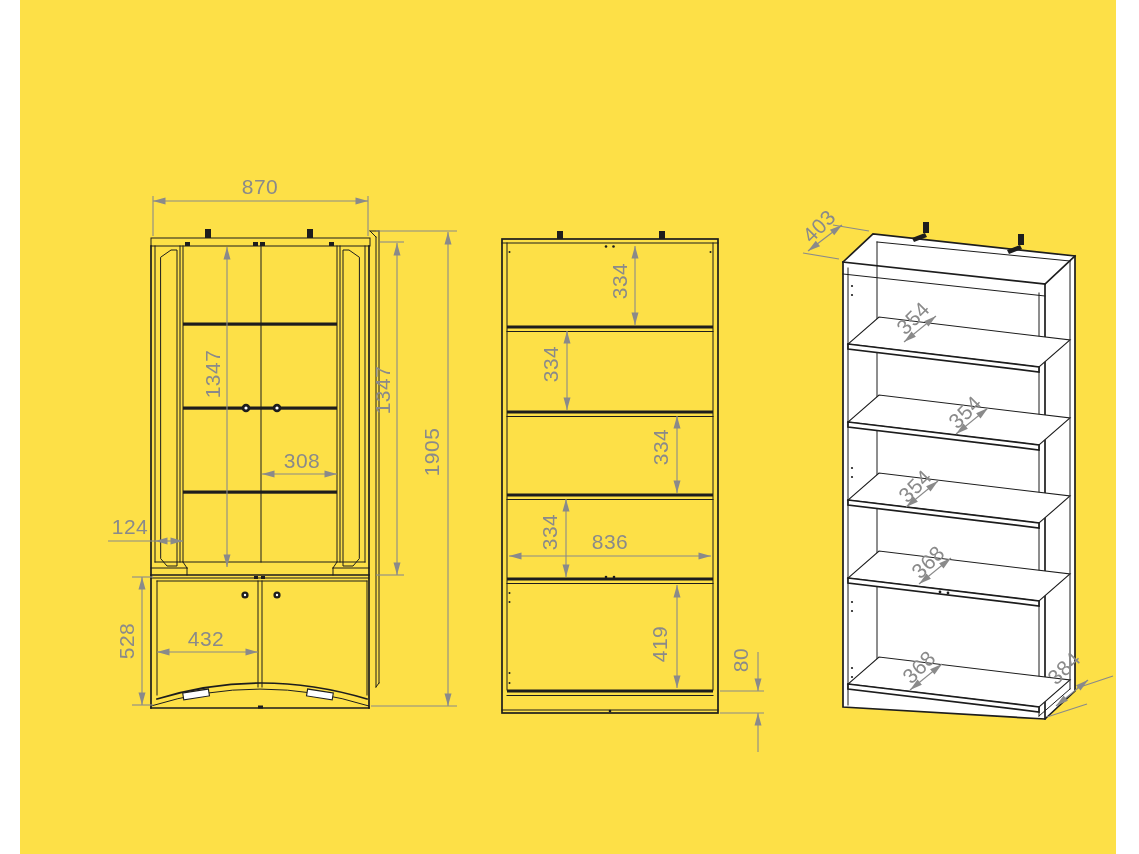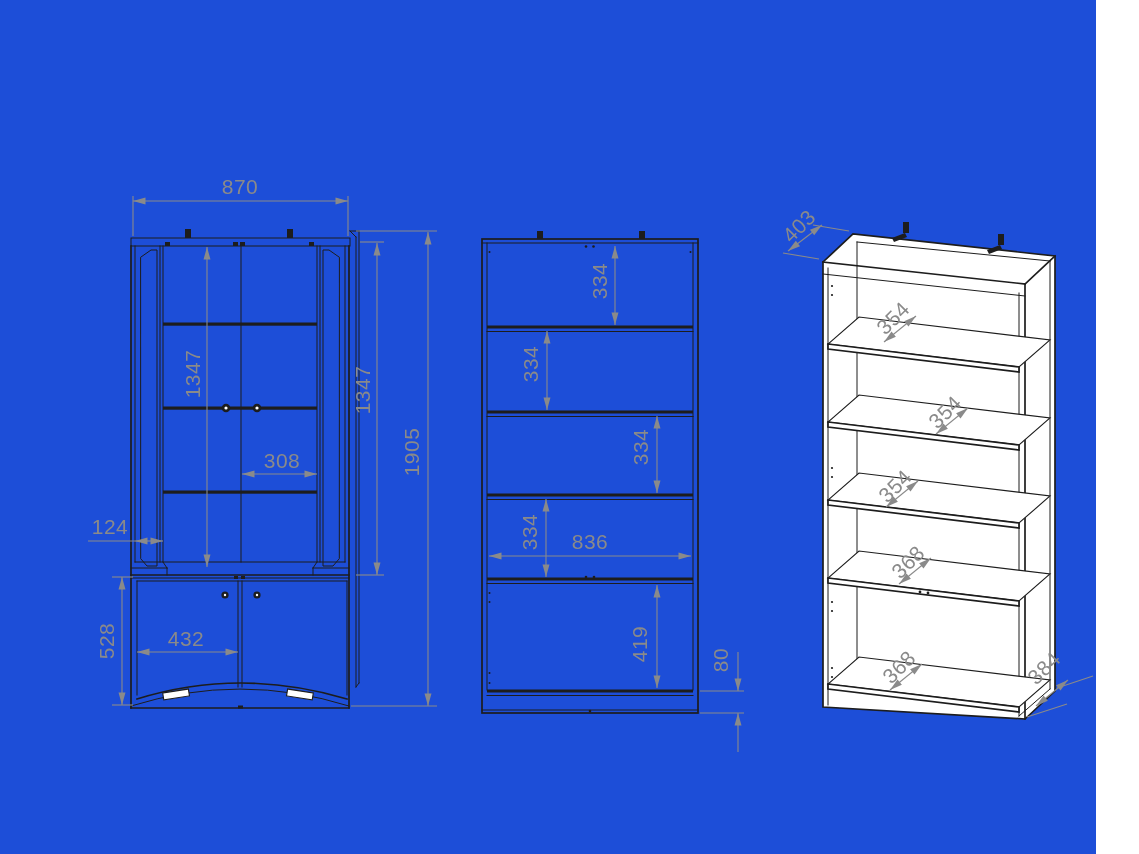--- a/index.html
+++ b/index.html
@@ -1,16 +1,16 @@
 <!DOCTYPE html>
 <html><head>
 <meta charset="utf-8">
 <style>
   html,body{margin:0;padding:0;background:#ffffff;}
-  .canvas{position:relative;width:1096px;height:854px;background:#1d4ed8;overflow:hidden;}
+  .canvas{position:relative;width:1096px;height:854px;background:#fde047;overflow:hidden;margin-left:20px;}
   svg{position:absolute;left:0;top:0;}
   .k  {stroke:#1d1d1d;stroke-width:1.7;fill:none;stroke-linecap:square;stroke-linejoin:miter;}
   .t  {stroke:#1d1d1d;stroke-width:1;fill:none;stroke-linecap:square;}
   .kw {stroke:#1d1d1d;stroke-width:1.7;fill:#ffffff;stroke-linejoin:miter;}
   .tw {stroke:#1d1d1d;stroke-width:1.1;fill:#ffffff;}
   .b  {fill:#1d1d1d;stroke:none;}
   .d  {stroke:#8a8a8a;stroke-width:1.1;fill:none;}
   .dt {fill:#8a8a8a;font-family:"Liberation Sans",sans-serif;font-size:21px;letter-spacing:0.5px;text-anchor:middle;}
 </style>
 </head>

